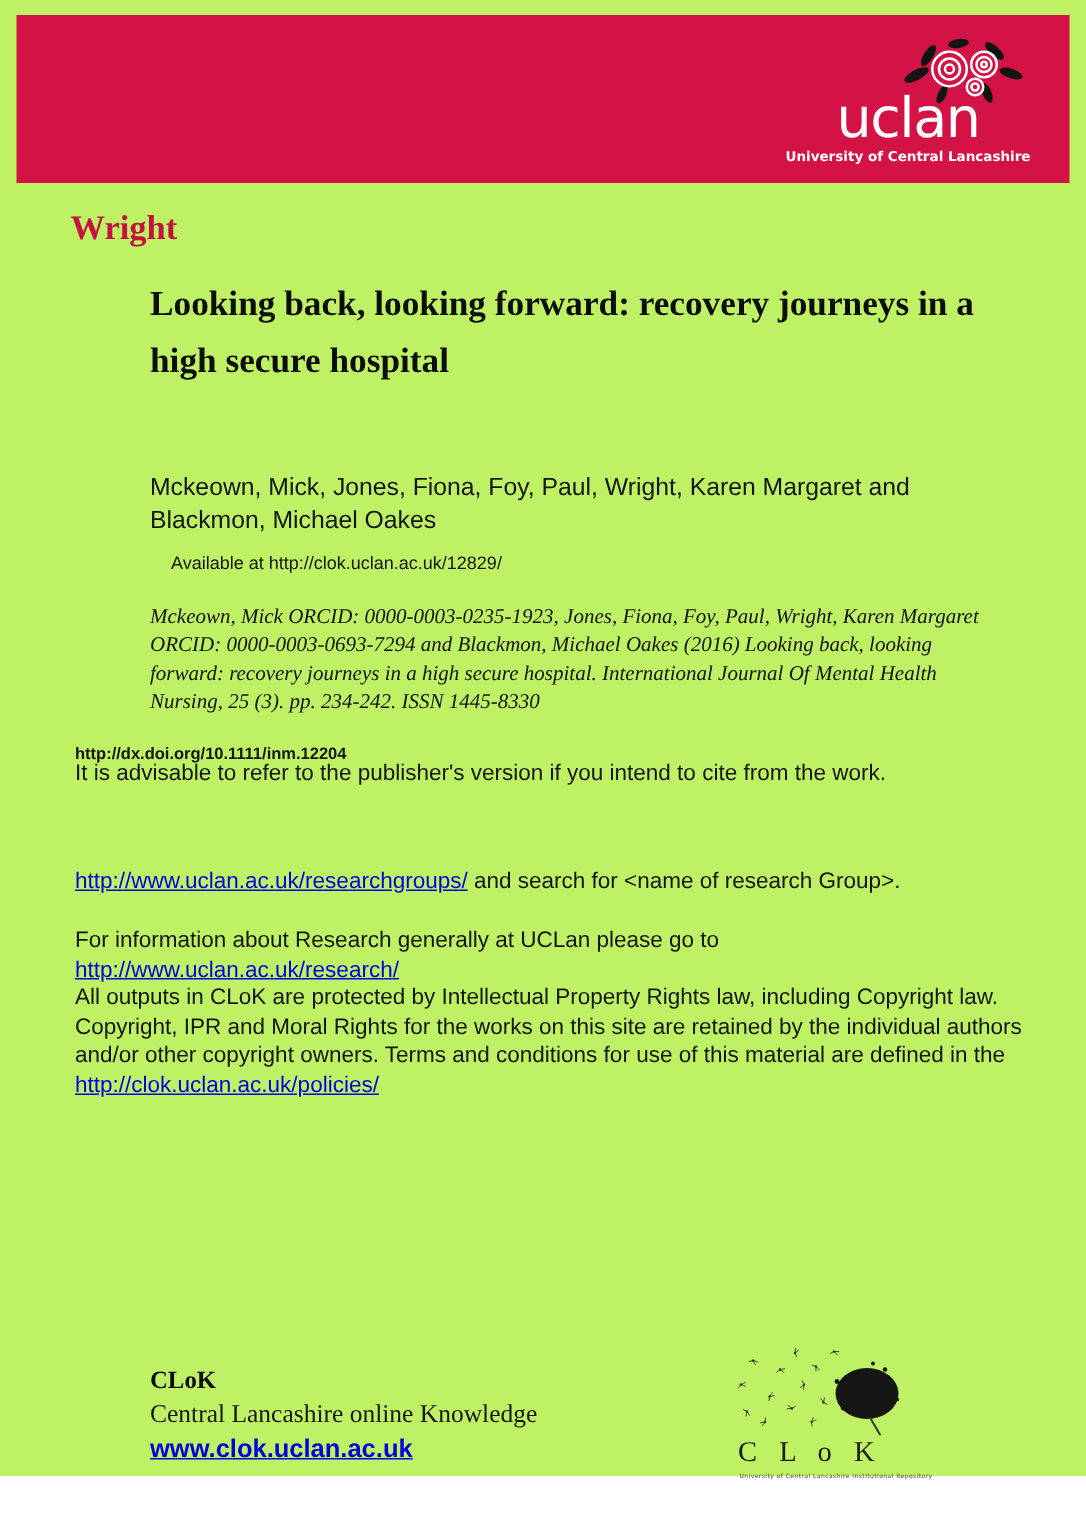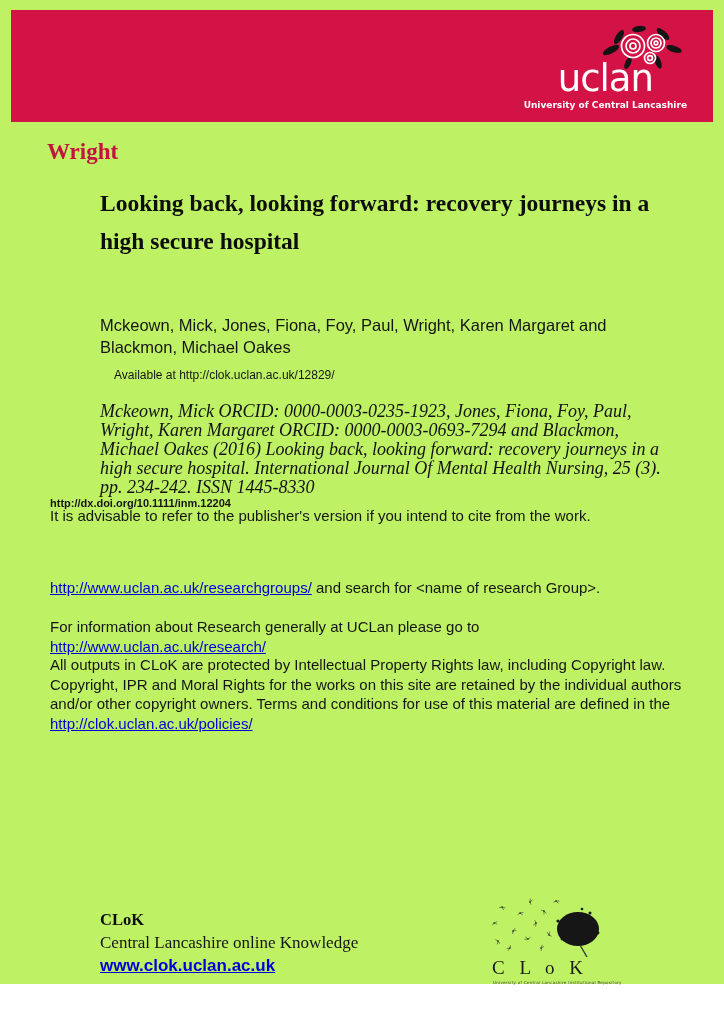--- a/index.html
+++ b/index.html
@@ -14,21 +14,21 @@
   .uclan-word { font-family: "DejaVu Sans", sans-serif; font-size: 37px; font-weight: 400; color: #ffffff; letter-spacing: -1px; line-height: 1.05; text-align: center; }
   .uclan-tagline { font-family: "DejaVu Sans", sans-serif; font-size: 9px; font-weight: 700; color: #ffffff; margin-top: 1px; white-space: nowrap; }
 
   
   .article-label { position: absolute; left: 47px; top: 139px; font-family: "Liberation Serif", serif; font-weight: 700; font-size: 23px; color: #c41240; }
   .doc-title { position: absolute; left: 100px; top: 184px; width: 580px; font-family: "Liberation Serif", serif; font-weight: 700; font-size: 23.5px; line-height: 38px; color: #0d0d0d; }
 
   
   .authors { position: absolute; left: 100px; top: 315px; width: 585px; font-size: 16.5px; line-height: 21.5px; color: #151515; }
   .available { position: absolute; left: 100px; top: 368px; font-size: 12px; color: #151515; margin-left: 14px; }
-  .citation { position: absolute; left: 100px; top: 402px; width: 568px; font-family: "Liberation Serif", serif; font-style: italic; font-weight: 500; font-size: 18px; line-height: 19px; color: #131313; }
+  .citation { position: absolute; left: 100px; top: 402px; width: 568px; font-family: "Liberation Serif", serif; font-style: italic; font-weight: 500; font-size: 14px; line-height: 19px; color: #131313; }
 
   
   .advice { position: absolute; left: 50px; top: 506px; width: 650px; font-size: 15px; line-height: 19px; color: #151515; }
   .doi-line { position: absolute; left: 50px; top: 497px; font-size: 11px; font-weight: 600; color: #151515; }
   .para { position: absolute; left: 50px; width: 652px; font-size: 15px; line-height: 19.5px; color: #151515; }
   .para-research-area { top: 558px; }
   .para-research-general { top: 617px; }
   .para-rights { top: 655px; }
   a.link, .link { color: #0000dd; text-decoration: underline; cursor: pointer; }
 

